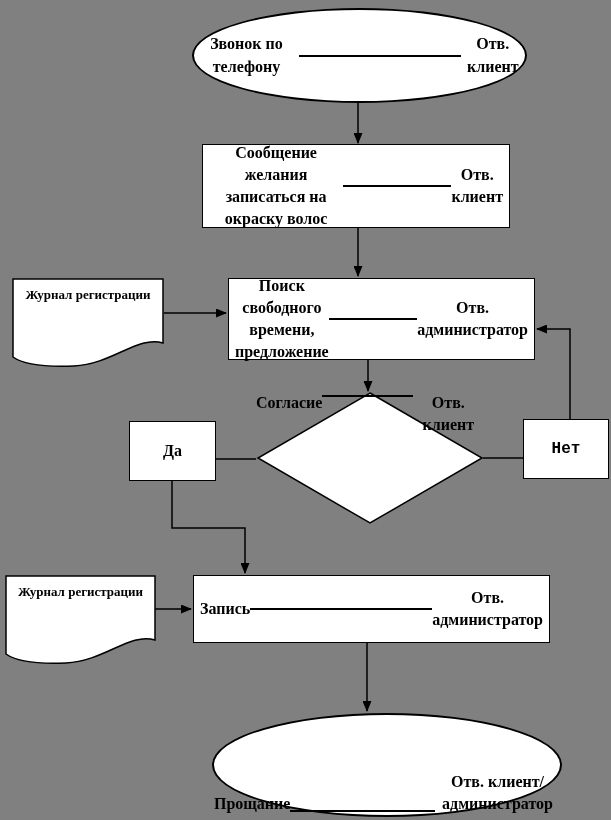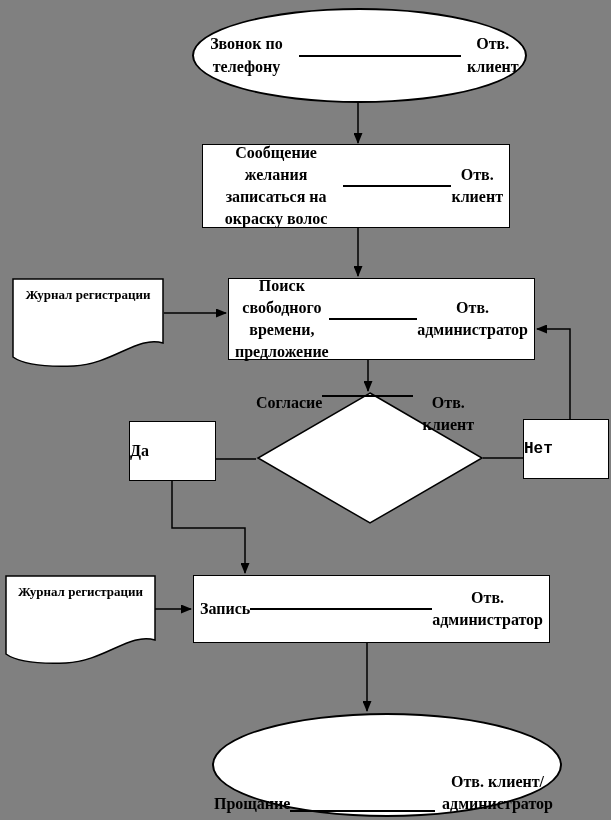--- a/index.html
+++ b/index.html
@@ -27,21 +27,21 @@
     align-items: center;
     justify-content: center;
     text-align: center;
     font-weight: bold;
     font-size: 16px;
     line-height: 1.38;
   }
   .ellipse { border-radius: 50%; border-width: 2px; }
   .sep { border-top: 2px solid #000; margin: 3px 0; }
   .small-box {
-    justify-content: flex-start;
+    justify-content: center;
     padding-top: 0;
   }
   .docshape {
     position: absolute;
     font-weight: bold;
     font-size: 13px;
     line-height: 1.38;
   }
   .docshape svg { display: block; }
   .doc-label {

